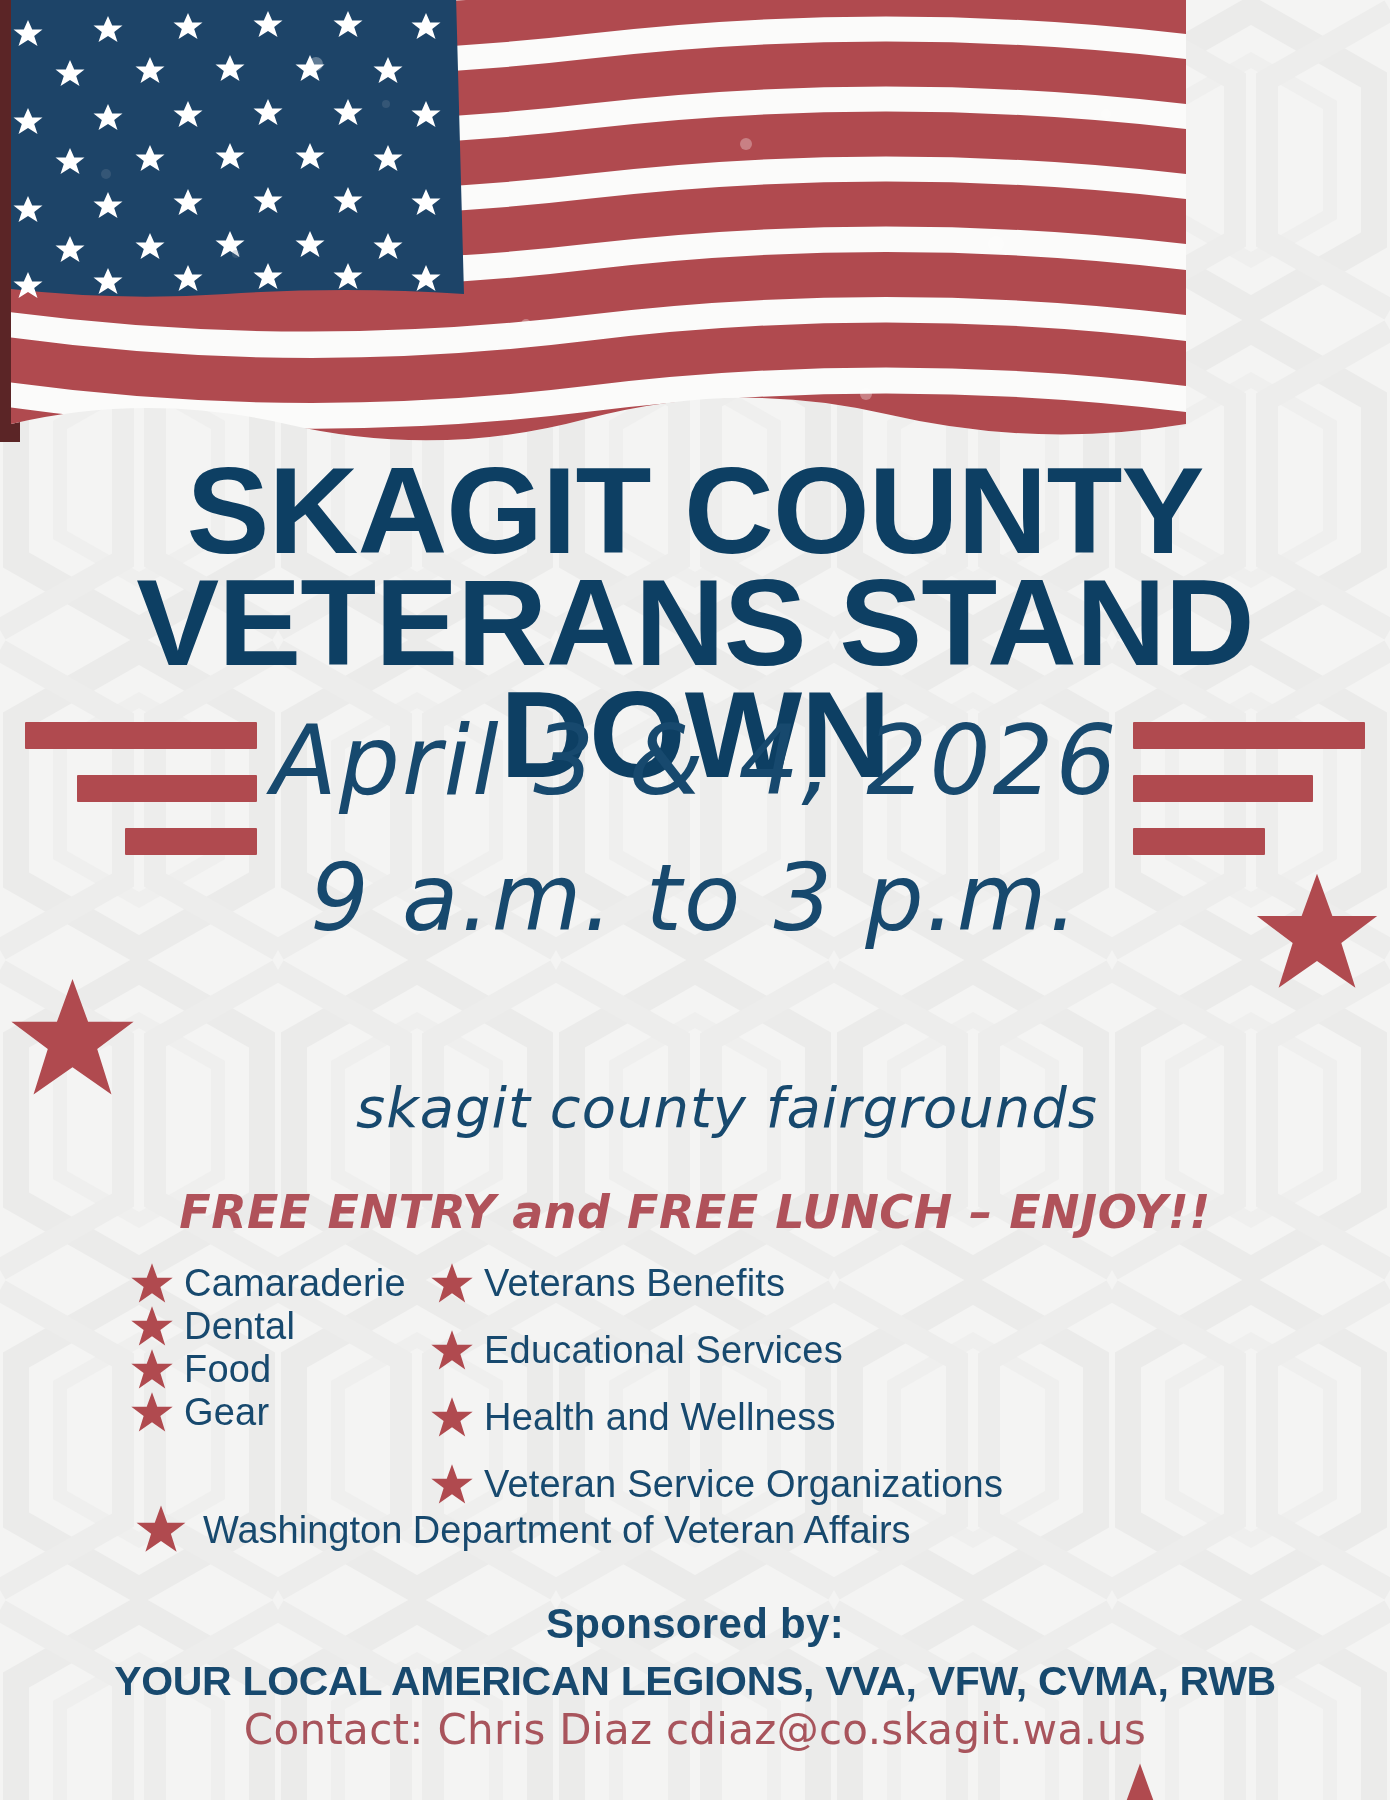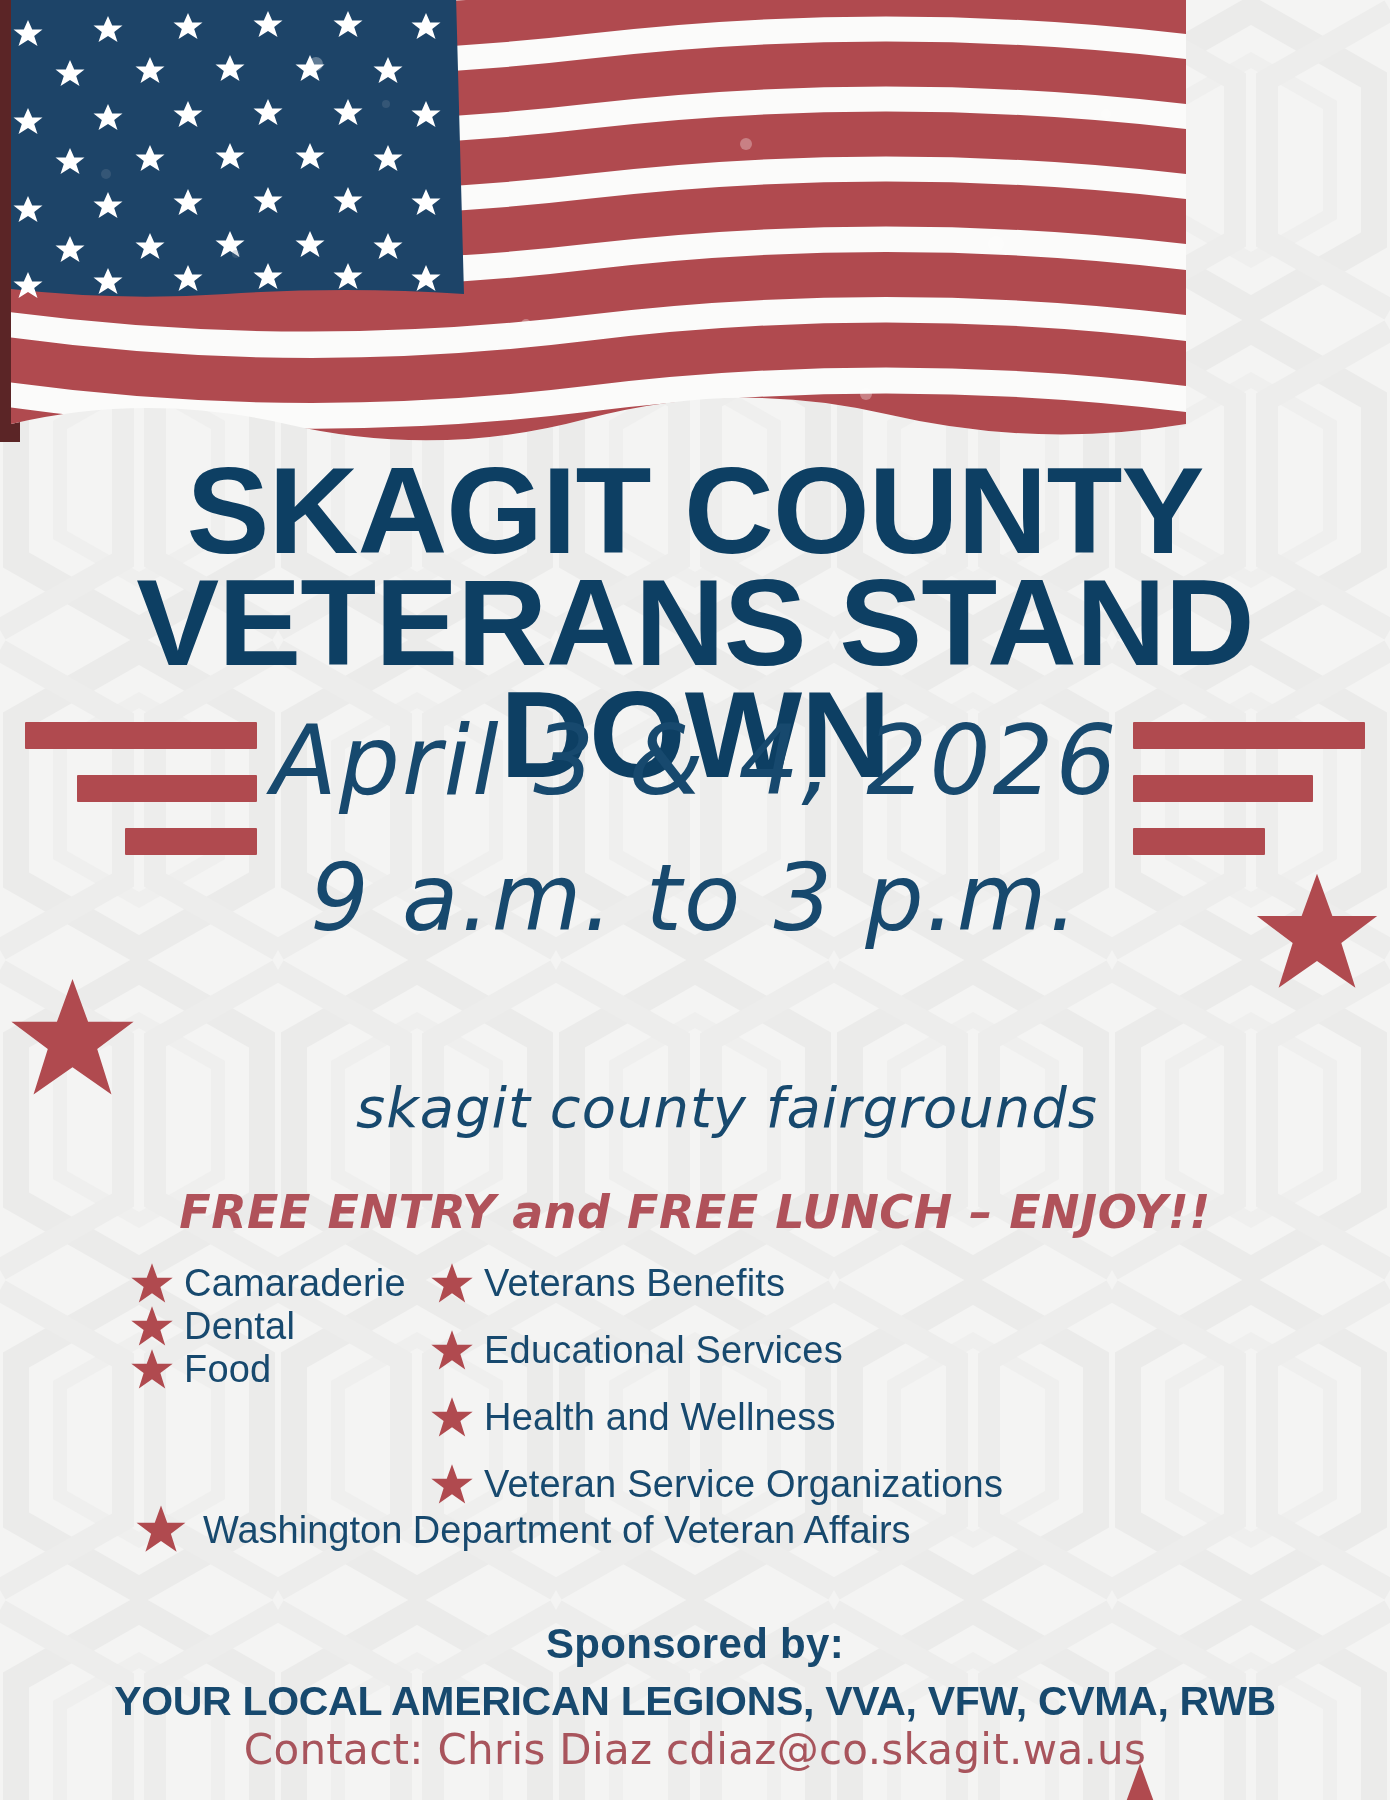--- a/index.html
+++ b/index.html
@@ -163,21 +163,20 @@
     left: 0;
     width: 1390px;
     text-align: center;
     z-index: 6;
   }
   .sponsored {
     font-size: 42px;
     font-weight: bold;
     color: #17496e;
     letter-spacing: 0.3px;
-    margin-top: 20px;
   }
   .sponsors {
     margin-top: 10px;
     font-size: 41px;
     font-weight: bold;
     color: #17496e;
     letter-spacing: -0.3px;
   }
   .contact {
     font-size: 42px;
@@ -331,20 +330,28 @@
           <span class="label">Dental</span>
         </div>
         <div class="svc-item">
           <span class="star">
             <svg width="44" height="44" viewBox="0 0 100 100" xmlns="http://www.w3.org/2000/svg">
               <polygon points="50,3 62,36 97,36 69,57 80,92 50,71 20,92 31,57 3,36 38,36" fill="#b04a4f"></polygon>
             </svg>
           </span>
           <span class="label">Food</span>
         </div>
+        <div class="svc-item">
+          <span class="star">
+            <svg width="44" height="44" viewBox="0 0 100 100" xmlns="http://www.w3.org/2000/svg">
+              <polygon points="50,3 62,36 97,36 69,57 80,92 50,71 20,92 31,57 3,36 38,36" fill="#b04a4f"></polygon>
+            </svg>
+          </span>
+          <span class="label">Gear</span>
+        </div>
       </div>
 
       <div class="svc-col col-b">
         <div class="svc-item">
           <span class="star">
             <svg width="44" height="44" viewBox="0 0 100 100" xmlns="http://www.w3.org/2000/svg">
               <polygon points="50,3 62,36 97,36 69,57 80,92 50,71 20,92 31,57 3,36 38,36" fill="#b04a4f"></polygon>
             </svg>
           </span>
           <span class="label">Veterans Benefits</span>

